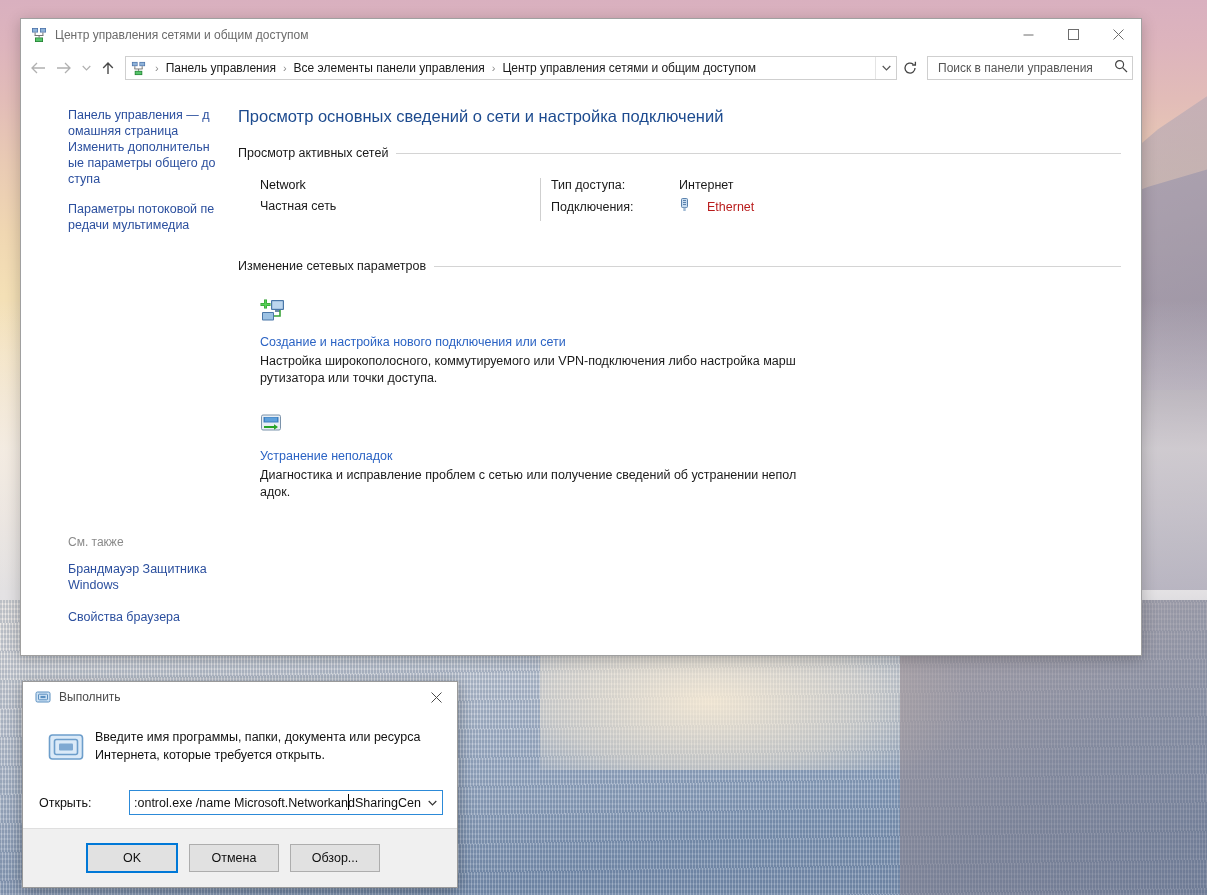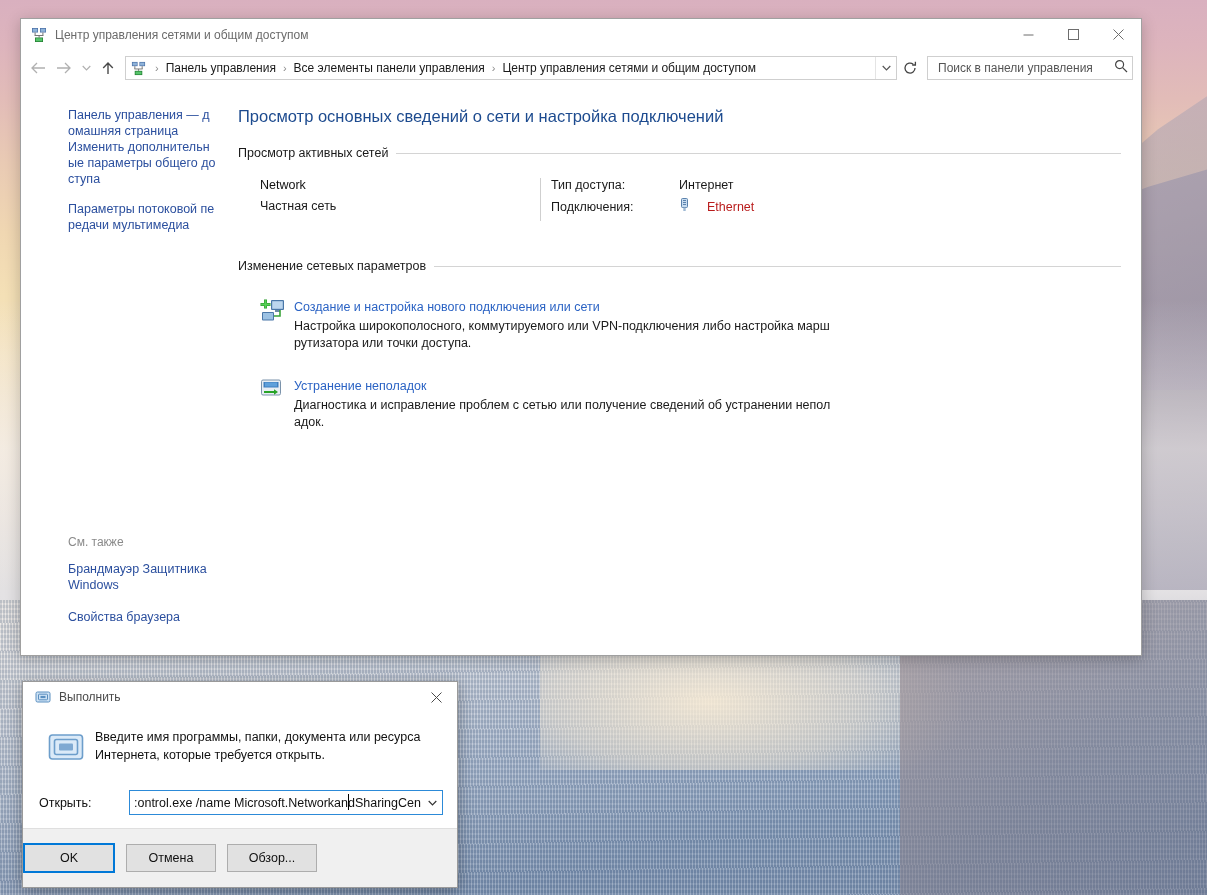--- a/index.html
+++ b/index.html
@@ -237,20 +237,21 @@
   .net-row { display: flex; align-items: center; margin-bottom: 6px; }
   .net-label { width: 128px; color: #1a1a1a; }
   .net-value { color: #1a1a1a; display: flex; align-items: center; }
   .net-value a { color: #b91c1c; text-decoration: none; margin-left: 17px; }
 
   .change-section { margin-top: 38px; }
   .task {
     display: flex;
     margin-top: 24px;
     padding-left: 22px;
+    flex-direction: column;
   }
   .task-icon { width: 34px; flex: 0 0 34px; padding-top: 1px; }
   .task-body { flex: 1; min-width: 0; }
   .task-title {
     color: #2b63c4; font-size: 12.5px; cursor: pointer;
     margin-bottom: 4px; display: inline-block;
   }
   .task-desc {
     font-size: 12.5px; color: #1a1a1a; line-height: 17px;
     max-width: 540px; word-break: break-all;
@@ -302,21 +303,21 @@
   }
   .run-combo-arrow {
     width: 19px; height: 100%;
     display: flex; align-items: center; justify-content: center;
     color: #333;
   }
   .run-footer {
     height: 58px; flex: 0 0 58px;
     background: #f0f0f0;
     border-top: 1px solid #dfdfdf;
-    display: flex; align-items: center; justify-content: flex-start;
+    display: flex; align-items: center; justify-content: center;
     padding-right: 14px; gap: 11px;
   }
   .dlgbtn {
     width: 88px; height: 26px;
     background: #e1e1e1;
     border: 1px solid #adadad;
     font-family: "Liberation Sans", sans-serif;
     font-size: 12.5px; color: #101010;
     display: flex; align-items: center; justify-content: center;
     cursor: pointer;

